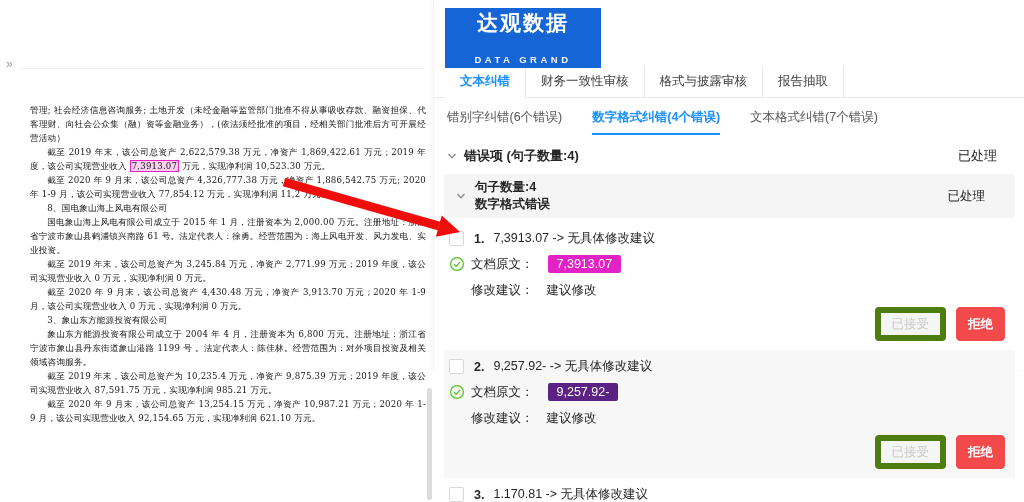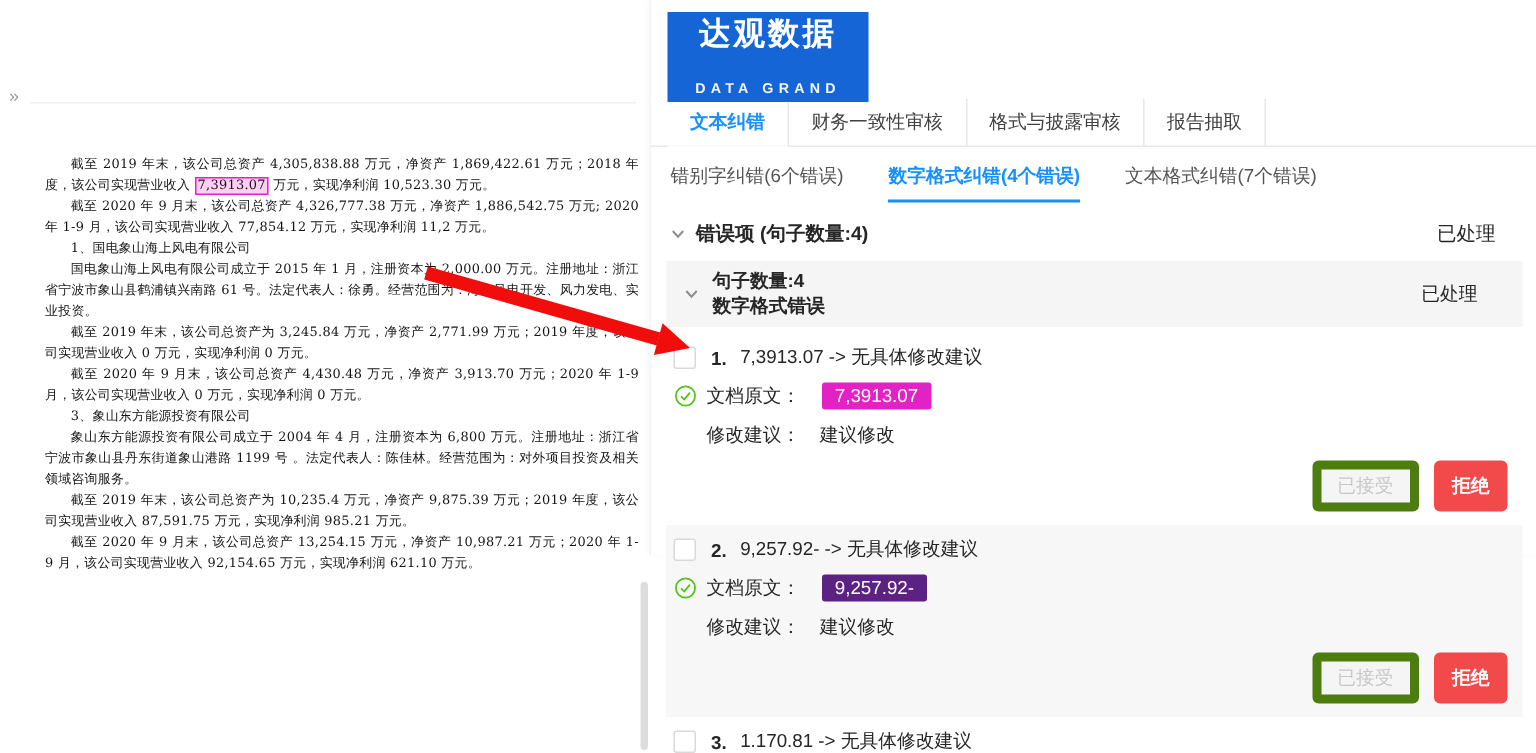--- a/index.html
+++ b/index.html
@@ -21,21 +21,21 @@
   .doc-body p.indent{text-indent:2em;}
   .doc-hl{background:#fbd0f0;border:1px solid #e91ec6;padding:0 1px;}
   .scroll-thumb{position:absolute;left:427px;top:388px;width:5px;height:112px;background:#dcdcdc;border-radius:3px;}
   
   .right-panel{
     position:absolute;left:433px;top:0;width:591px;height:370px;background:#fff;
     border-left:1px solid #f4f4f4;box-shadow:-2px 0 5px rgba(0,0,0,.03);
     font-size:12.5px;color:#262626;
   }
   .logo{
-    position:absolute;left:445px;top:8px;width:134px;height:60px;background:#1565d6;
+    position:absolute;left:445px;top:8px;width:156px;height:60px;background:#1565d6;
     display:flex;flex-direction:column;align-items:center;justify-content:center;color:#fff;z-index:3;
   }
   .logo-cn{font-size:21px;font-weight:700;letter-spacing:2px;line-height:23px;}
   .logo-en{font-size:9.5px;font-weight:600;letter-spacing:3.5px;margin-top:20px;color:rgba(255,255,255,.95);text-align:right;}
   .tabbar{margin-top:66px;display:flex;border-bottom:1px solid #e8e8e8;padding-left:11px;}
   .tab{position:relative;padding:7px 15px;border-right:1px solid #e8e8e8;color:#404040;cursor:pointer;white-space:nowrap;}
   .tab.active{color:#1890ff;font-weight:700;}
   .tab.active::after{content:"";position:absolute;left:0;right:0;bottom:-1px;height:1px;background:#fff;}
   .subtabs{margin:11px 0 0 13px;display:flex;gap:30px;color:#555;}
   .subtab{padding-bottom:7px;cursor:pointer;white-space:nowrap;}
@@ -66,23 +66,24 @@
   .btn.reject{background:#f24a4a;color:#fff;border:1px solid #f24a4a;font-weight:600;}
   .arrow-overlay{position:absolute;left:0;top:0;width:1024px;height:502px;pointer-events:none;z-index:5;}
 </style>
 </head>
 <body>
 
 <div class="doc-panel">
   <span class="collapse-btn">»</span>
   <div class="doc-topline"></div>
   <div class="doc-body">
-    <p class="indent"><span>截至 2019 年末，该公司总资产 4,305,838.88 万元，净资产 1,869,422.61 万元；2018 年度，该公司实现营业收入 </span><span class="doc-hl">7,3913.07</span><span> 万元，实现净利润 10,523.30 万元。</span></p>
+    <p>管理; 社会经济信息咨询服务; 土地开发（未经金融等监管部门批准不得从事吸收存款、融资担保、代客理财、向社会公众集（融）资等金融业务），(依法须经批准的项目，经相关部门批准后方可开展经营活动）</p>
+    <p class="indent"><span>截至 2019 年末，该公司总资产 2,622,579.38 万元，净资产 1,869,422.61 万元；2019 年度，该公司实现营业收入 </span><span class="doc-hl">7,3913.07</span><span> 万元，实现净利润 10,523.30 万元。</span></p>
     <p class="indent">截至 2020 年 9 月末，该公司总资产 4,326,777.38 万元，净资产 1,886,542.75 万元; 2020 年 1-9 月，该公司实现营业收入 77,854.12 万元，实现净利润  11,2   万元。</p>
-    <p class="indent">1、国电象山海上风电有限公司</p>
+    <p class="indent">8、国电象山海上风电有限公司</p>
     <p class="indent">国电象山海上风电有限公司成立于 2015 年 1 月，注册资本为 2,000.00 万元。注册地址：浙江省宁波市象山县鹤浦镇兴南路 61 号。法定代表人：徐勇。经营范围为：海上风电开发、风力发电、实业投资。</p>
     <p class="indent">截至 2019 年末，该公司总资产为 3,245.84 万元，净资产 2,771.99 万元；2019 年度，该公司实现营业收入 0 万元，实现净利润 0 万元。</p>
     <p class="indent">截至 2020 年 9 月末，该公司总资产 4,430.48 万元，净资产 3,913.70 万元；2020 年 1-9 月，该公司实现营业收入 0 万元，实现净利润 0 万元。</p>
     <p class="indent">3、象山东方能源投资有限公司</p>
     <p class="indent">象山东方能源投资有限公司成立于 2004 年 4 月，注册资本为 6,800 万元。注册地址：浙江省宁波市象山县丹东街道象山港路 1199 号 。法定代表人：陈佳林。经营范围为：对外项目投资及相关领域咨询服务。</p>
     <p class="indent">截至 2019 年末，该公司总资产为 10,235.4 万元，净资产 9,875.39 万元；2019 年度，该公司实现营业收入 87,591.75 万元，实现净利润 985.21 万元。</p>
     <p class="indent">截至 2020 年 9 月末，该公司总资产 13,254.15 万元，净资产 10,987.21 万元；2020 年 1-9 月，该公司实现营业收入 92,154.65 万元，实现净利润 621.10  万元。</p>
   </div>
   <div class="scroll-thumb"></div>
 </div>

